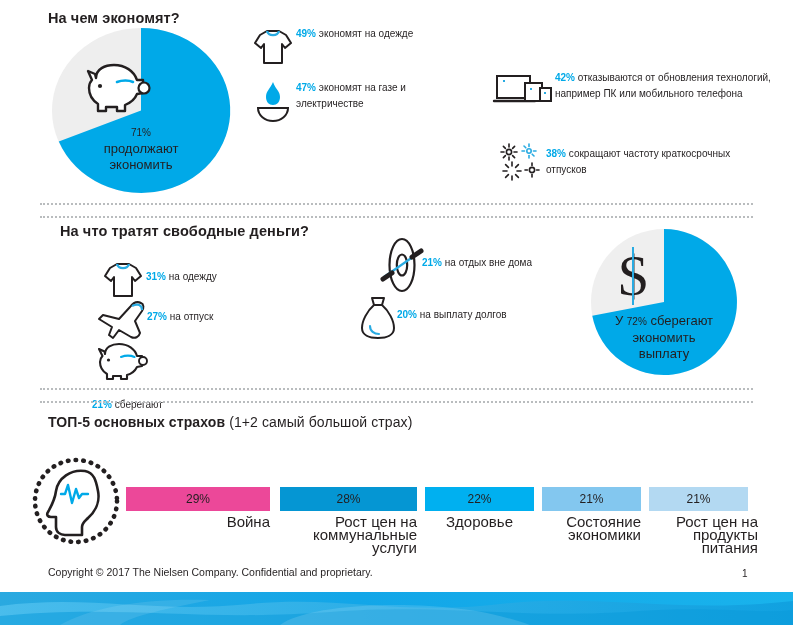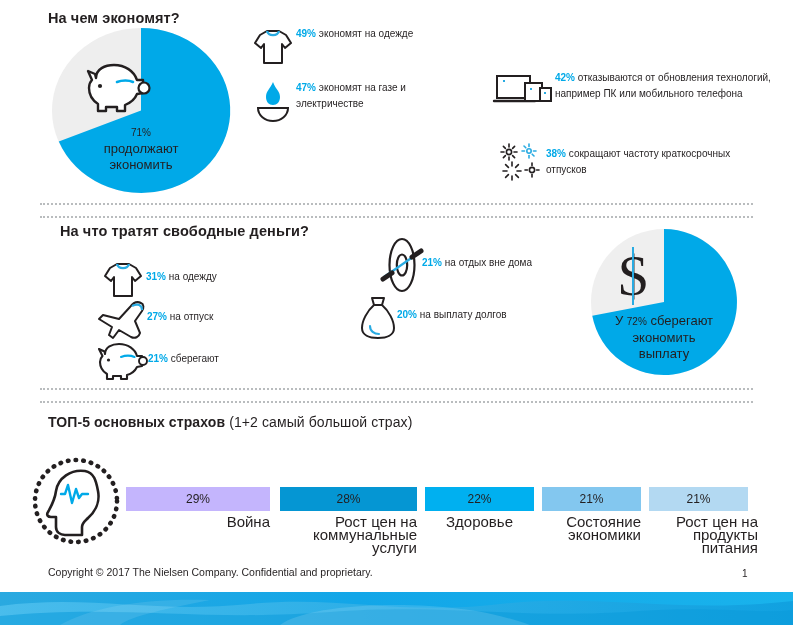--- a/index.html
+++ b/index.html
@@ -230,21 +230,21 @@
                    C38 40 42 38 43 34 L38 22 L45 12 C47 9 47 5 44 4 Z" fill="#ffffff" stroke="#231f20" stroke-width="2" stroke-linejoin="round"></path>
           <path d="M35 7 C41 4 45 6 45 11" stroke="#29abe2" stroke-width="2.2" fill="none"></path>
         </svg>
       </span>
       <span class="txt" style="padding-top:10px;">
         <span class="pct">27%</span>
         <span>на отпуск</span>
       </span>
     </div>
 
-    <div class="fact" style="left:88px;top:126px;width:200px;">
+    <div class="fact" style="left:88px;top:126px;width:200px;flex-direction:column;">
       <span class="ico" style="width:56px;">
         <svg width="56" height="40" viewBox="0 0 56 40">
           <path d="M13 13 C13 6 20 3 27 3 C36 3 43 8 45 15 L50 15 L50 25 L45 26
                    C43 30 39 33 35 34 L35 38 L29 38 L29 35 L21 35 L21 38 L15 38 L15 33
                    C10 30 8 25 8 21 C8 18.5 9 16.5 10.5 15 L7 8 L12.5 10.5 Z" fill="#ffffff" stroke="#231f20" stroke-width="2.1" stroke-linejoin="round"></path>
           <circle cx="16.5" cy="19" r="1.6" fill="#231f20"></circle>
           <path d="M29 16 C33 14.5 39 14.5 42.5 16" stroke="#00a9e8" stroke-width="2.1" fill="none" stroke-linecap="round"></path>
           <circle cx="51" cy="20" r="4" fill="#ffffff" stroke="#231f20" stroke-width="1.9"></circle>
         </svg>
       </span>
@@ -317,21 +317,21 @@
 
   <svg width="92" height="92" viewBox="0 0 92 92" style="position:absolute;left:30px;top:455px;">
     <circle cx="46" cy="46" r="41" fill="none" stroke="#231f20" stroke-width="4.6" stroke-linecap="round" stroke-dasharray="0.5 7.2"></circle>
     <path d="M55 16 C41 14 28 23 26 36 C25 44 22 50 18 57 C16 60 18 62 21 62 L26 62
              L26 72 C26 77 30 80 35 80 L52 80 L52 72 C52 68 55 66 58 63
              C66 56 70 46 68 36 C66 25 64 18 55 16 Z" fill="#ffffff" stroke="#231f20" stroke-width="2.6" stroke-linejoin="round"></path>
     <path d="M31 39 L35 39 L38 30 L42 48 L46 34 L49 43 L52 39 L58 39" fill="none" stroke="#00a9e8" stroke-width="2.4" stroke-linejoin="round" stroke-linecap="round"></path>
   </svg>
 
   <div class="bars" style="left:126px;width:640px;">
-    <div class="bar" style="left:0px;width:144px;background:#c4b5fd;">
+    <div class="bar" style="left:0px;width:144px;background:#ec4899;">
       <span>29%</span>
     </div>
     <div class="bar-cap" style="left:0px;width:144px;"><span>Война</span></div>
 
     <div class="bar" style="left:154px;width:137px;background:#0596d3;">
       <span>28%</span>
     </div>
     <div class="bar-cap" style="left:152px;width:139px;"><span>Рост цен на коммунальные услуги</span></div>
 
     <div class="bar" style="left:299px;width:109px;background:#00b0f0;">

